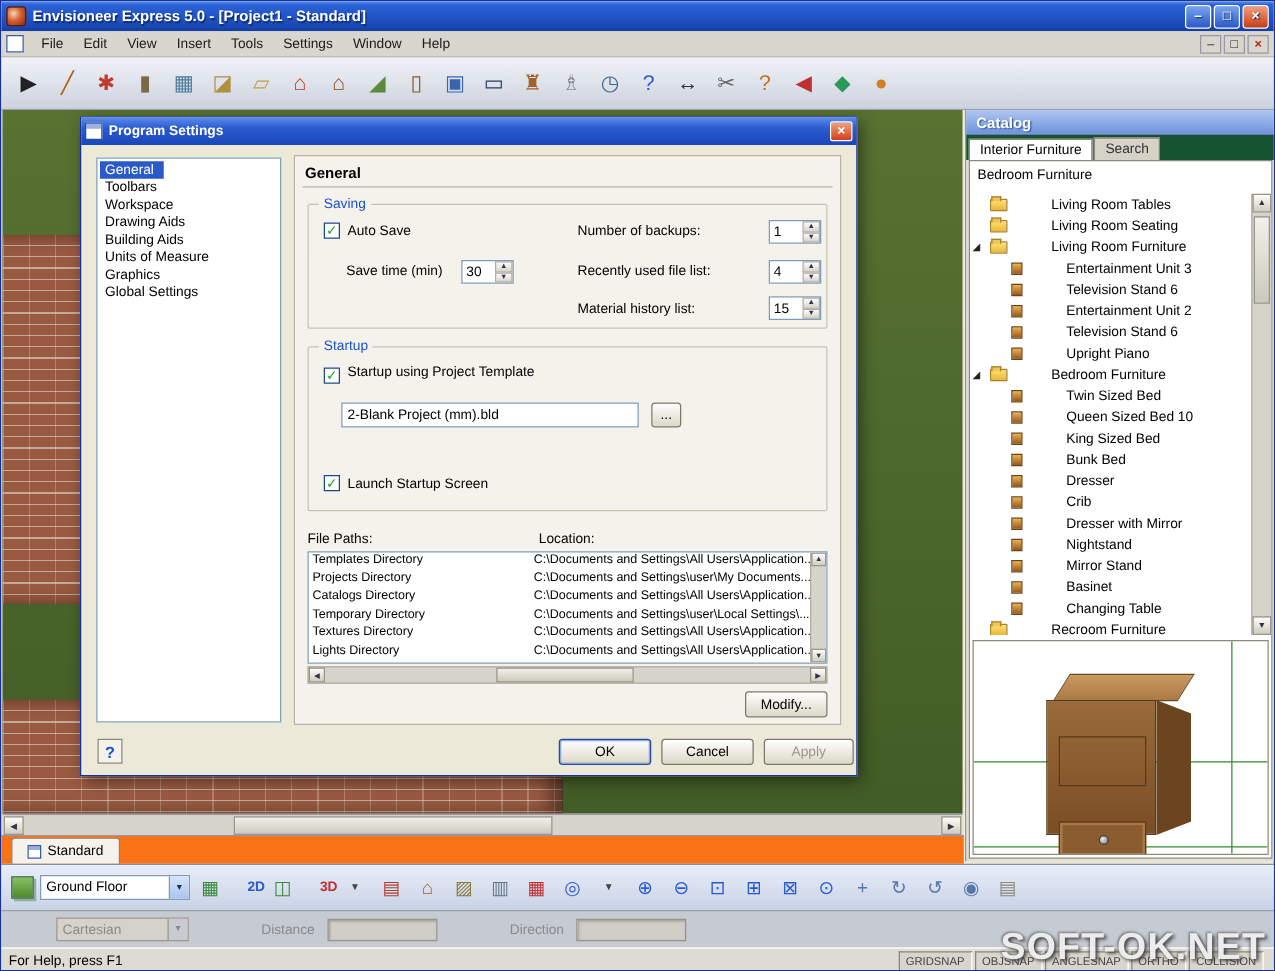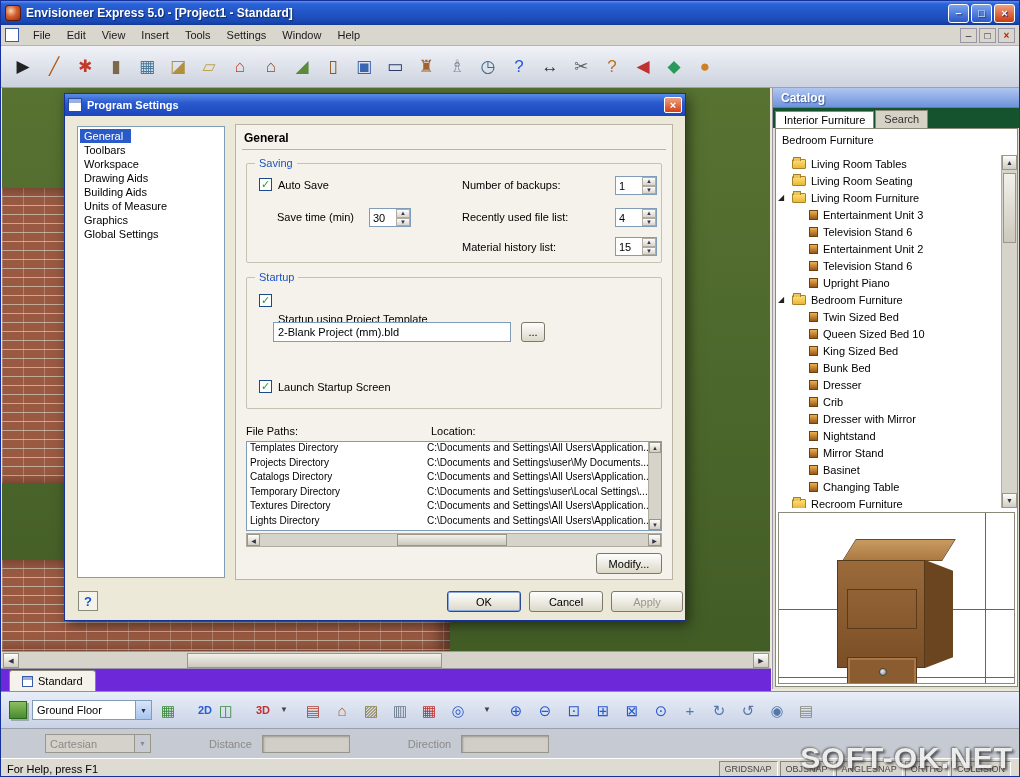--- a/index.html
+++ b/index.html
@@ -53,41 +53,41 @@
 
   .vhscroll { position:absolute; left:1px; top:650px; width:768px; height:17px;
     background:#d6d3ca; border-top:1px solid #9a96a8; }
   .sbbtn { position:absolute; width:16px; height:15px; top:1px;
     background:linear-gradient(180deg,#fdfdfa,#d0ccc0); border:1px solid #9a968a;
     display:flex; align-items:center; justify-content:center; font-size:7px; color:#334; }
   .thumb { position:absolute; background:linear-gradient(180deg,#f2f0ea,#ccc8bc);
     border:1px solid #9a968a; }
 
   .tabsrow { position:absolute; left:0; top:667px; width:770px; height:23px;
-    background:#6d28d9; border-top:1px solid #9a96a8; display:flex; align-items:flex-end; padding-left:8px; }
+    background:#f97316; border-top:1px solid #9a96a8; display:flex; align-items:flex-end; padding-left:8px; }
   .doc-tab { height:21px; display:flex; align-items:center; gap:5px; padding:0 12px;
     background:#f4f2ea; border:1px solid #8a867a; border-bottom:none; border-radius:3px 3px 0 0; }
   .doc-tab .tabico { width:11px; height:11px; background:#fff; border:1px solid #3a5aa8;
     box-shadow:inset 0 3px 0 #9ab0e0; }
 
   
   .catalog { position:absolute; left:771px; top:87px; width:248px; height:601px;
     background:#e2dfd4; border-left:1px solid #9a96a8; }
   .cat-header { height:20px; background:linear-gradient(180deg,#b0c6f0,#6e93dc);
     color:#fff; font-weight:bold; font-size:12px; display:flex; align-items:center; padding-left:8px;
     text-shadow:1px 1px 1px #3a5aa0; border-bottom:1px solid #5a7ac0; }
   .cat-tabs { height:20px; background:#14532d; display:flex; align-items:flex-end; padding-left:2px; }
   .cat-tab { padding:2px 8px 3px; font-size:11px; background:#d6d2c6; border:1px solid #8a867a;
     border-bottom:none; margin-right:1px; color:#333; }
   .cat-tab.active { background:#fff; position:relative; top:1px; color:#000; }
   .cat-body { position:absolute; left:2px; right:2px; top:40px; bottom:2px; background:#fff;
     border:1px solid #8a8a7a; }
   .cat-group { padding:5px 6px 3px; }
   .cat-tree { position:absolute; left:0; right:16px; top:26px; bottom:178px; overflow:hidden; }
-  .trow { display:flex; align-items:center; height:17px; padding-left:16px; position:relative; white-space:nowrap; }
+  .trow { display:flex; align-items:center; height:17px; padding-left:16px; position:relative; white-space:nowrap;gap:30px; }
   .trow .arr { position:absolute; left:2px; width:11px; font-size:8px; color:#222; }
   .trow .ticon { margin-right:5px; flex:none; }
   .trow.folder .ticon { width:14px; height:10px; background:linear-gradient(180deg,#ffe070,#e8b83a);
     border:1px solid #a8822a; border-radius:1px; position:relative; }
   .trow.folder .ticon::before { content:""; position:absolute; top:-3px; left:0; width:6px; height:3px;
     background:#ecc55e; border:1px solid #a8822a; border-bottom:none; }
   .trow.leaf { padding-left:33px; }
   .trow.leaf .ticon { width:9px; height:10px; background:linear-gradient(180deg,#f0b050,#96581c); border:1px solid #6a4210; }
   .cat-vscroll { position:absolute; right:0; top:26px; bottom:178px; width:16px; background:#d6d3ca; border-left:1px solid #b0aca0;}
   .cat-vscroll .sbbtn { left:0; width:15px; }
@@ -373,21 +373,21 @@
                 <span class="sd">▼</span>
               </span>
           </span>
         </div>
 
         <div class="group" style="left:10px; top:152px; width:416px; height:132px;">
           <span class="grouplabel">Startup</span>
           <span class="cb" style="left:12px; top:16px;">
               <span>✓</span>
             </span>
-          <span class="lbl" style="left:31px; top:35px;">Startup using Project Template</span>
+          <span class="lbl" style="left:31px; top:14px;">Startup using Project Template</span>
           <span class="field" style="left:26px; top:44px; width:238px;">
               <span>2-Blank Project (mm).bld</span>
             </span>
           <span class="btn" style="left:274px; top:44px; width:24px; height:20px;">
               <span>...</span>
             </span>
           <span class="cb" style="left:12px; top:102px;">
               <span>✓</span>
             </span>
           <span class="lbl" style="left:31px; top:103px;">Launch Startup Screen</span>

